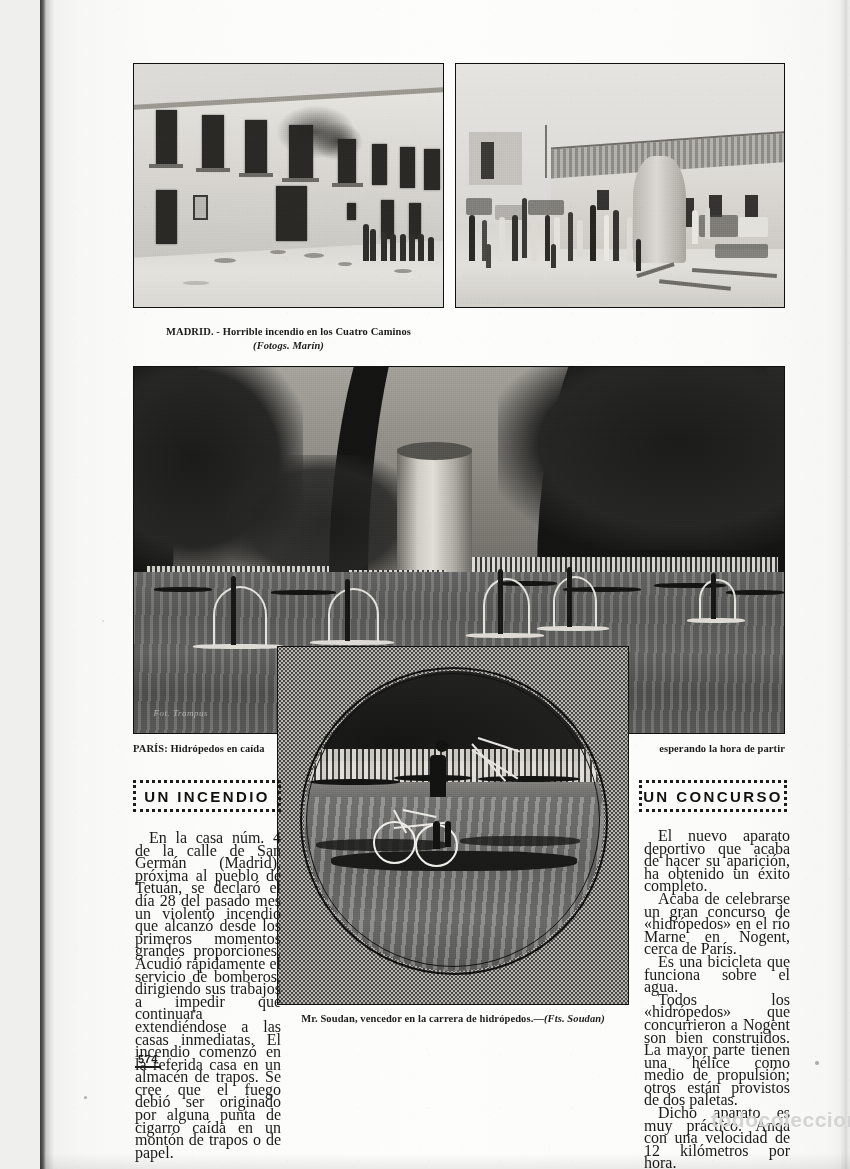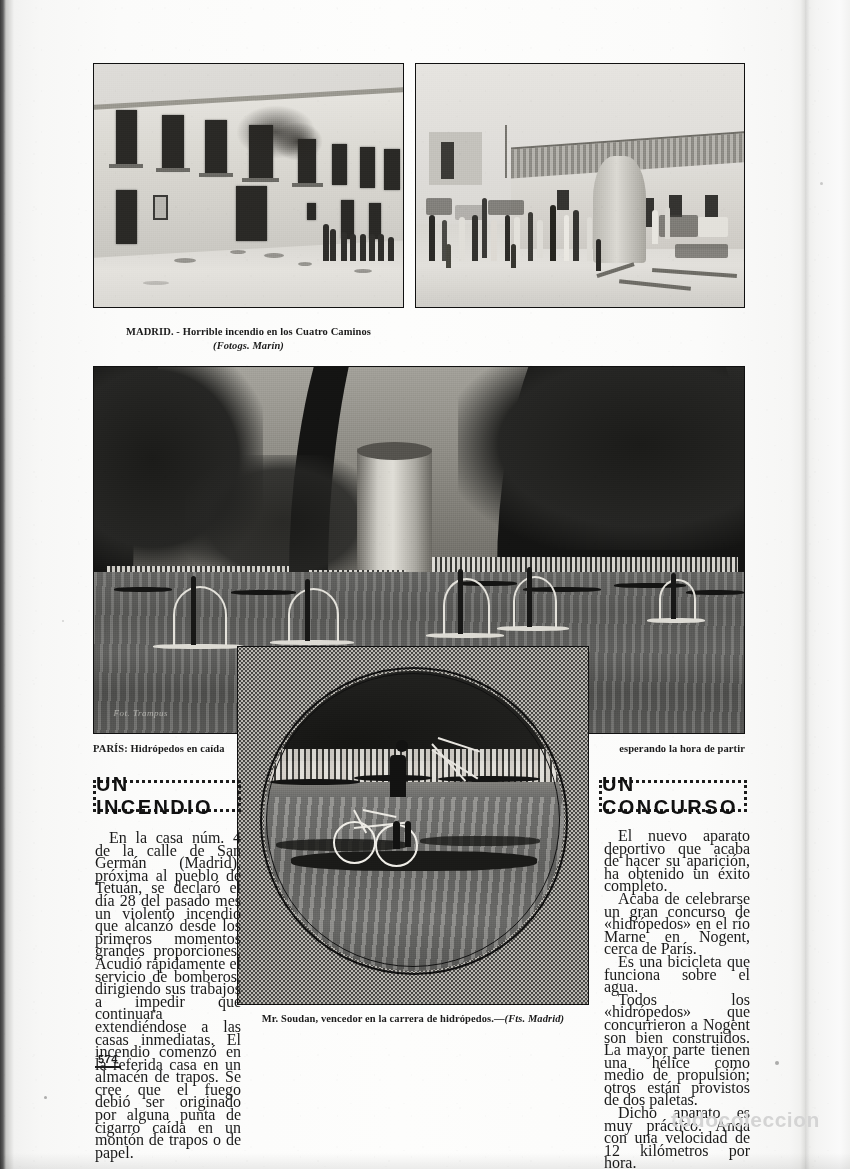--- a/index.html
+++ b/index.html
@@ -6,20 +6,21 @@
   body{
     width:850px;height:1169px;position:relative;overflow:hidden;
     background:#efefee;
     font-family:"Liberation Serif", serif;
   }
   
   #page{
     position:absolute;inset:0;
     background:
       linear-gradient(90deg,#3a3a3a 0px,#5d5d5d 3px,#c9c9c7 6px,#f2f2f1 14px,#f7f7f6 40px,#fbfbfa 120px,#fdfdfc 400px,#fbfbfa 700px,#f6f6f5 790px,#ededeb 806px,#f4f4f3 816px,#fafafa 840px,#f2f2f1 850px);
+    margin-left: 40px;
   }
   #grain{
     position:absolute;inset:0;pointer-events:none;opacity:.5;
     background-image:
       radial-gradient(circle at 12% 22%, rgba(0,0,0,.035) 0 1px, transparent 1px),
       radial-gradient(circle at 62% 48%, rgba(0,0,0,.030) 0 1px, transparent 1px),
       radial-gradient(circle at 33% 77%, rgba(0,0,0,.028) 0 1px, transparent 1px),
       radial-gradient(circle at 84% 12%, rgba(0,0,0,.025) 0 1px, transparent 1px),
       radial-gradient(circle at 48% 91%, rgba(0,0,0,.030) 0 1px, transparent 1px);
     background-size:37px 41px, 53px 47px, 61px 59px, 43px 67px, 71px 53px;
@@ -128,21 +129,21 @@
 
   
   .cap{position:absolute;font-family:"Liberation Serif",serif;font-weight:bold;
     font-size:10.5px;line-height:14px;color:#1b1b1b;text-align:center;letter-spacing:.1px;}
   .cap .it{font-style:italic;font-weight:bold;}
 
   .headbox{position:absolute;box-sizing:border-box;
     border:3px dotted #1c1c1c;background:transparent;
     display:flex;align-items:center;justify-content:center;}
   .headbox span{font-family:"Liberation Sans",sans-serif;font-weight:bold;
-    font-size:20px;letter-spacing:2.4px;color:#111;}
+    font-size:15px;letter-spacing:2.4px;color:#111;}
 
   .col{position:absolute;width:146px;font-family:"Liberation Serif",serif;
     font-size:16px;line-height:12.6px;color:#1a1a1a;text-align:justify;
     text-align-last:left;hyphens:manual;}
   .col p{margin:0;text-indent:14px;}
 
   .pageno{position:absolute;font-family:"Liberation Sans",sans-serif;font-weight:bold;
     font-size:11px;color:#1d1d1d;letter-spacing:.5px;
     border-bottom:2px solid #1d1d1d;padding:0 3px 1px 3px;}
 
@@ -357,21 +358,21 @@
       <div class="oar" style="left:56%;top:26%;width:54px;transform:rotate(32deg);"></div>
       <div class="oar" style="left:56%;top:24%;width:50px;transform:rotate(48deg);"></div>
       <div class="oar" style="left:58%;top:22%;width:44px;transform:rotate(18deg);"></div>
     </div>
 
     <div class="ring" style="left:22px;top:20px;width:304px;height:304px;"></div>
     <div class="ring" style="left:28px;top:26px;width:292px;height:292px;border-width:1px;"></div>
   </div>
 
   <div class="cap" style="left:237px;top:1012px;width:352px;">
-    <span>Mr. Soudan, vencedor en la carrera de hidrópedos.—</span><span class="it">(Fts. Madrid)</span>
+    <span>Mr. Soudan, vencedor en la carrera de hidrópedos.—</span><span class="it">(Fts. Soudan)</span>
   </div>
 
   <div class="headbox" style="left:93px;top:780px;width:148px;height:32px;">
     <span>UN INCENDIO</span>
   </div>
   <div class="headbox" style="left:599px;top:780px;width:148px;height:32px;">
     <span>UN CONCURSO</span>
   </div>
 
   <div class="col" style="left:95px;top:832px;">

